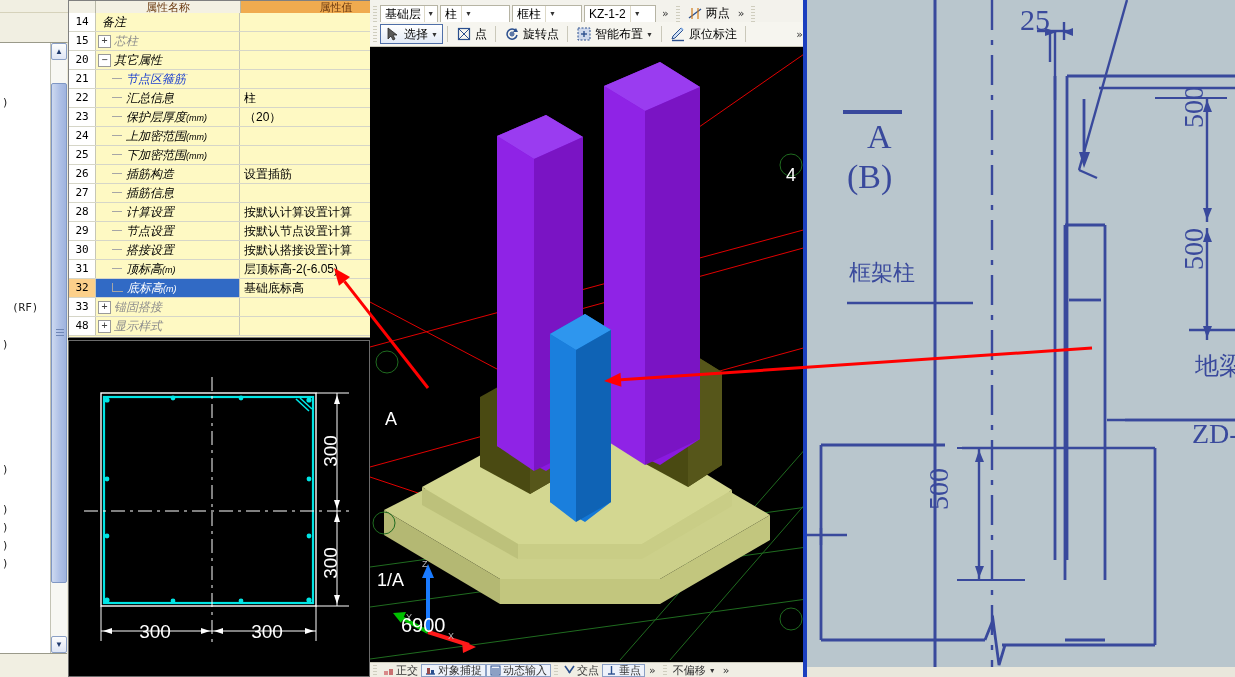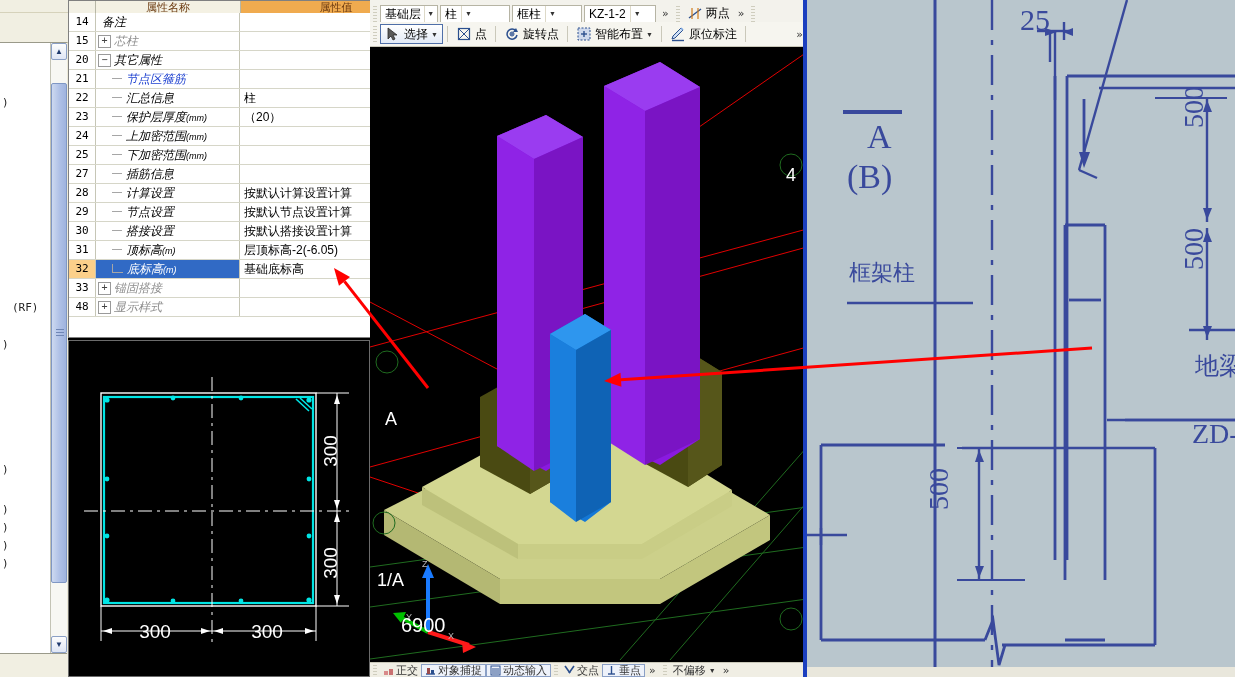--- a/index.html
+++ b/index.html
@@ -18,21 +18,21 @@
   .lp-sb{position:absolute;right:1px;top:43px;width:16px;height:610px;background:#f4f3ee;border-left:1px solid #c3c3b5;}
   .sb-btn{width:16px;height:17px;background:linear-gradient(#fdfdfd,#dfe6f5);border:1px solid #8ba0c6;box-sizing:border-box;border-radius:2px;
           display:flex;align-items:center;justify-content:center;color:#1f3a6e;font-size:8px;}
   .sb-track{position:absolute;left:0;right:0;background:#f7f7f3;}
   .sb-thumb{position:absolute;left:0;width:16px;background:linear-gradient(90deg,#cdd9f0,#aec0e6 55%,#9fb3de);
             border:1px solid #7f97c4;box-sizing:border-box;border-radius:2px;}
   .sb-grip{position:absolute;left:4px;width:8px;height:7px;
            background:repeating-linear-gradient(#6f86b5 0 1px,transparent 1px 3px);}
 
   
-  .propgrid{position:absolute;left:68px;top:0;width:364px;height:338px;background:#ffffff;
+  .propgrid{position:absolute;left:68px;top:0;width:364px;height:338px;background:#fef9c3;
             border:1px solid #808080;box-sizing:border-box;overflow:hidden;}
   .pg-head{display:flex;height:12px;background:#fff;}
   .pg-h-num{width:26px;border-right:1px solid #b7b7a6;background:#f2f0e4;}
   .pg-h-name{width:144px;background:#f4f1e3;color:#6b3a10;font-size:11px;text-align:center;
              border-right:1px solid #b7b7a6;overflow:hidden;line-height:12px;}
   .pg-h-val{flex:1;background:#f0ab4f;color:#6b3a10;font-size:11px;text-align:center;overflow:hidden;line-height:12px;}
   .pg-rows{position:absolute;left:0;top:12px;right:16px;bottom:0;}
   .pgrow{display:flex;height:19px;border-bottom:1px solid #d6d6c8;box-sizing:border-box;}
   .pg-num{width:26px;border-right:1px solid #c6c6b6;color:#000;font-size:11px;text-align:center;line-height:18px;
           font-family:"DejaVu Sans Mono","Liberation Mono",monospace;background:#fff;}
@@ -175,20 +175,25 @@
           <div class="pg-num">24</div>
           <div class="pg-name ind2"><span class="tree-h"></span><span>上加密范围</span><span class="u">(mm)</span></div>
           <div class="pg-val"><span></span></div>
         </div>
         <div class="pgrow">
           <div class="pg-num">25</div>
           <div class="pg-name ind2"><span class="tree-h"></span><span>下加密范围</span><span class="u">(mm)</span></div>
           <div class="pg-val"><span></span></div>
         </div>
         <div class="pgrow">
+          <div class="pg-num">26</div>
+          <div class="pg-name ind2"><span class="tree-h"></span><span>插筋构造</span></div>
+          <div class="pg-val"><span>设置插筋</span></div>
+        </div>
+        <div class="pgrow">
           <div class="pg-num">27</div>
           <div class="pg-name ind2"><span class="tree-h"></span><span>插筋信息</span></div>
           <div class="pg-val"><span></span></div>
         </div>
         <div class="pgrow">
           <div class="pg-num">28</div>
           <div class="pg-name ind2"><span class="tree-h"></span><span>计算设置</span></div>
           <div class="pg-val"><span>按默认计算设置计算</span></div>
         </div>
         <div class="pgrow">

